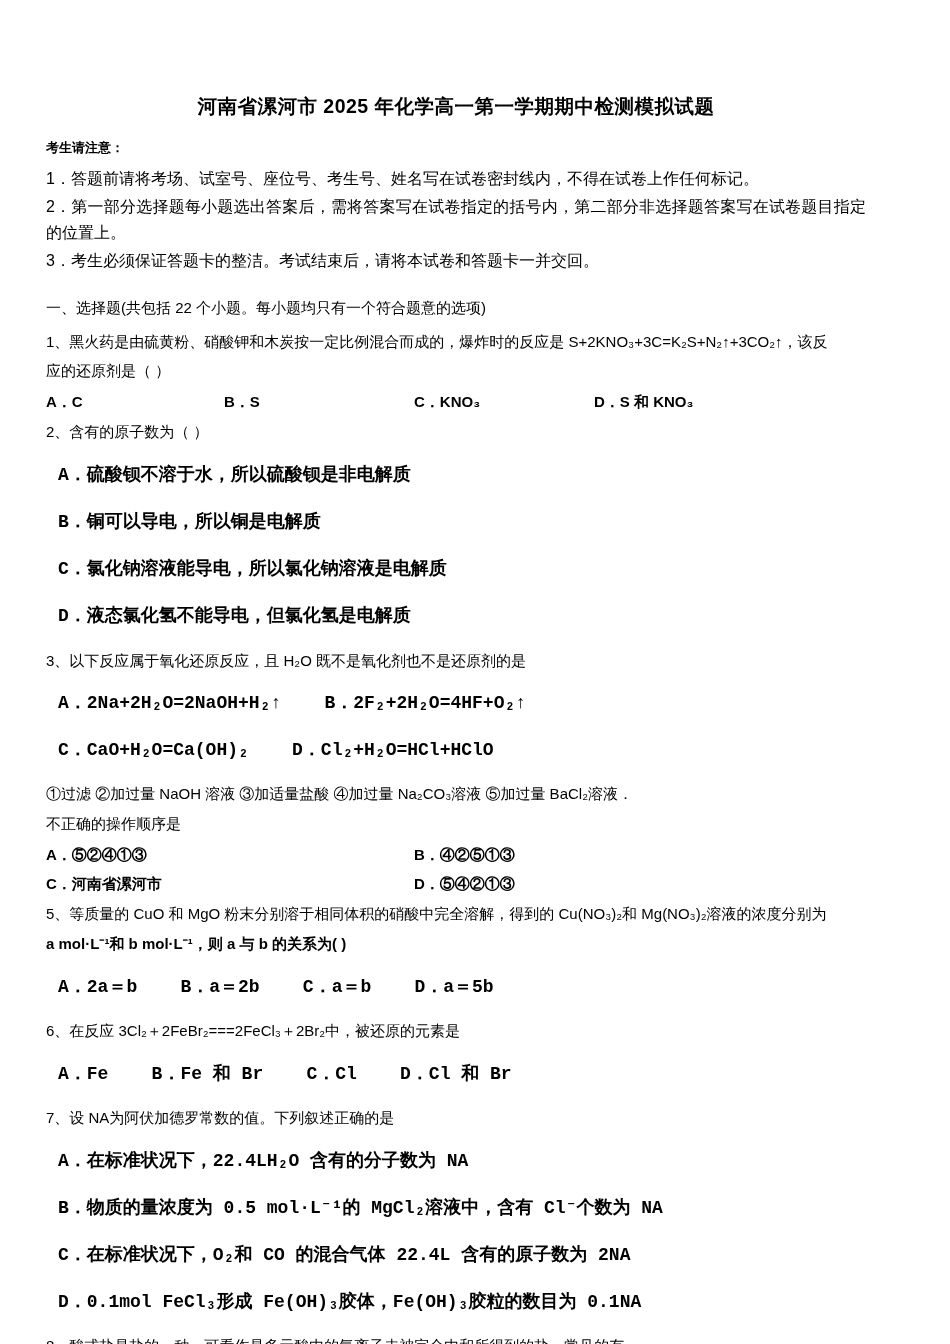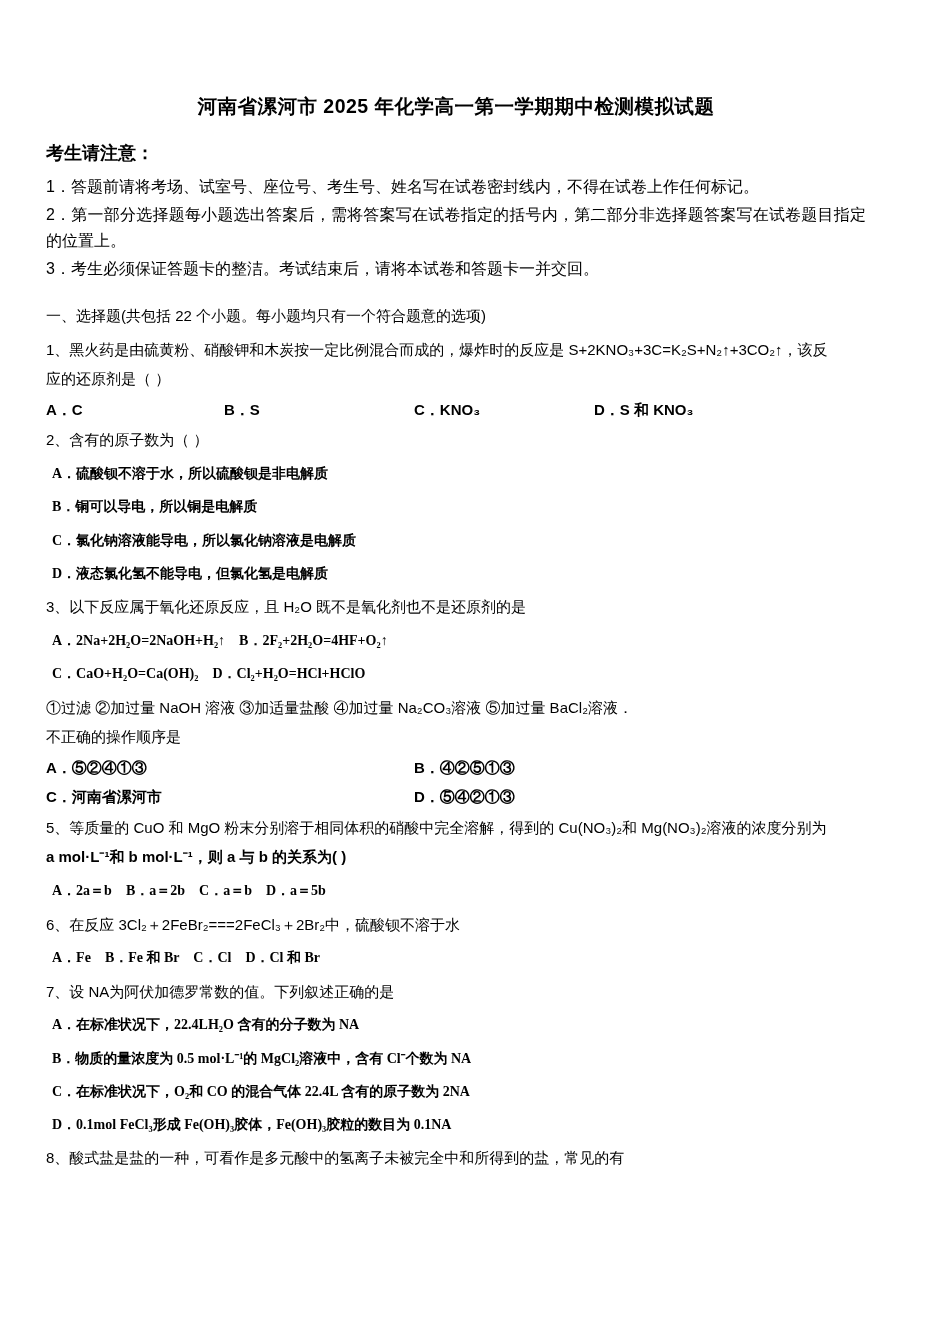--- a/index.html
+++ b/index.html
@@ -23,23 +23,23 @@
   .doc-title {
     font-family: "Liberation Sans", sans-serif;
     font-weight: bold;
     font-size: 19.5px;
     text-align: center;
     letter-spacing: 0.5px;
     margin: 0 0 18px 0;
     line-height: 1.5;
   }
   .notice-head {
-    font-family: Liberation Sans, sans-serif;
+    font-family: Liberation Mono, monospace;
     font-weight: bold;
-    font-size: 18px;
+    font-size: 13px;
     margin: 16px 0 6px 0;
     line-height: 1.6;
   }
   .notice-line {
     font-family: "Liberation Sans", sans-serif;
     font-size: 16px;
     line-height: 1.62;
     margin: 0 0 2px 0;
     text-align: justify;
   }
@@ -56,24 +56,24 @@
     font-family: "Liberation Sans", sans-serif;
     font-size: 15px;
     line-height: 1.85;
     text-align: justify;
     margin: 0 0 2px 0;
   }
   .q-stem.bold-run {
     font-weight: bold;
   }
   .opt-line {
-    font-family: Liberation Serif, serif;
-    font-size: 14px;
+    font-family: Liberation Mono, monospace;
+    font-size: 18px;
     line-height: 1.95;
-    margin: 6px;
+    margin: 12px;
     white-space: pre;
   }
   .opt-line.bold {
     font-weight: bold;
   }
   .opt-row {
     display: flex;
     font-family: "Liberation Sans", sans-serif;
     font-size: 15px;
     line-height: 1.95;
@@ -139,21 +139,21 @@
     </div>
   </div>
 
   <div class="q">
     <div class="q-stem"><span>5、</span><span>等质量的 CuO 和 MgO 粉末分别溶于相同体积的硝酸中完全溶解，得到的 Cu(NO₃)₂和 Mg(NO₃)₂溶液的浓度分别为</span></div>
     <div class="q-stem bold-run">a mol·L⁻¹和 b mol·L⁻¹，则 a 与 b 的关系为(    )</div>
     <div class="opt-line bold">A．2a＝b    B．a＝2b    C．a＝b    D．a＝5b</div>
   </div>
 
   <div class="q">
-    <div class="q-stem"><span>6、</span><span>在反应 3Cl₂＋2FeBr₂===2FeCl₃＋2Br₂中，硫酸钡不溶于水</span></div>
+    <div class="q-stem"><span>6、</span><span>在反应 3Cl₂＋2FeBr₂===2FeCl₃＋2Br₂中，被还原的元素是</span></div>
     <div class="opt-line bold">A．Fe    B．Fe 和 Br    C．Cl    D．Cl 和 Br</div>
   </div>
 
   <div class="q">
     <div class="q-stem"><span>7、</span><span>设 NA为阿伏加德罗常数的值。下列叙述正确的是</span></div>
     <div class="opt-line bold">A．在标准状况下，22.4LH₂O 含有的分子数为 NA</div>
     <div class="opt-line bold">B．物质的量浓度为 0.5 mol·L⁻¹的 MgCl₂溶液中，含有 Cl⁻个数为 NA</div>
     <div class="opt-line bold">C．在标准状况下，O₂和 CO 的混合气体 22.4L 含有的原子数为 2NA</div>
     <div class="opt-line bold">D．0.1mol FeCl₃形成 Fe(OH)₃胶体，Fe(OH)₃胶粒的数目为 0.1NA</div>
   </div>

